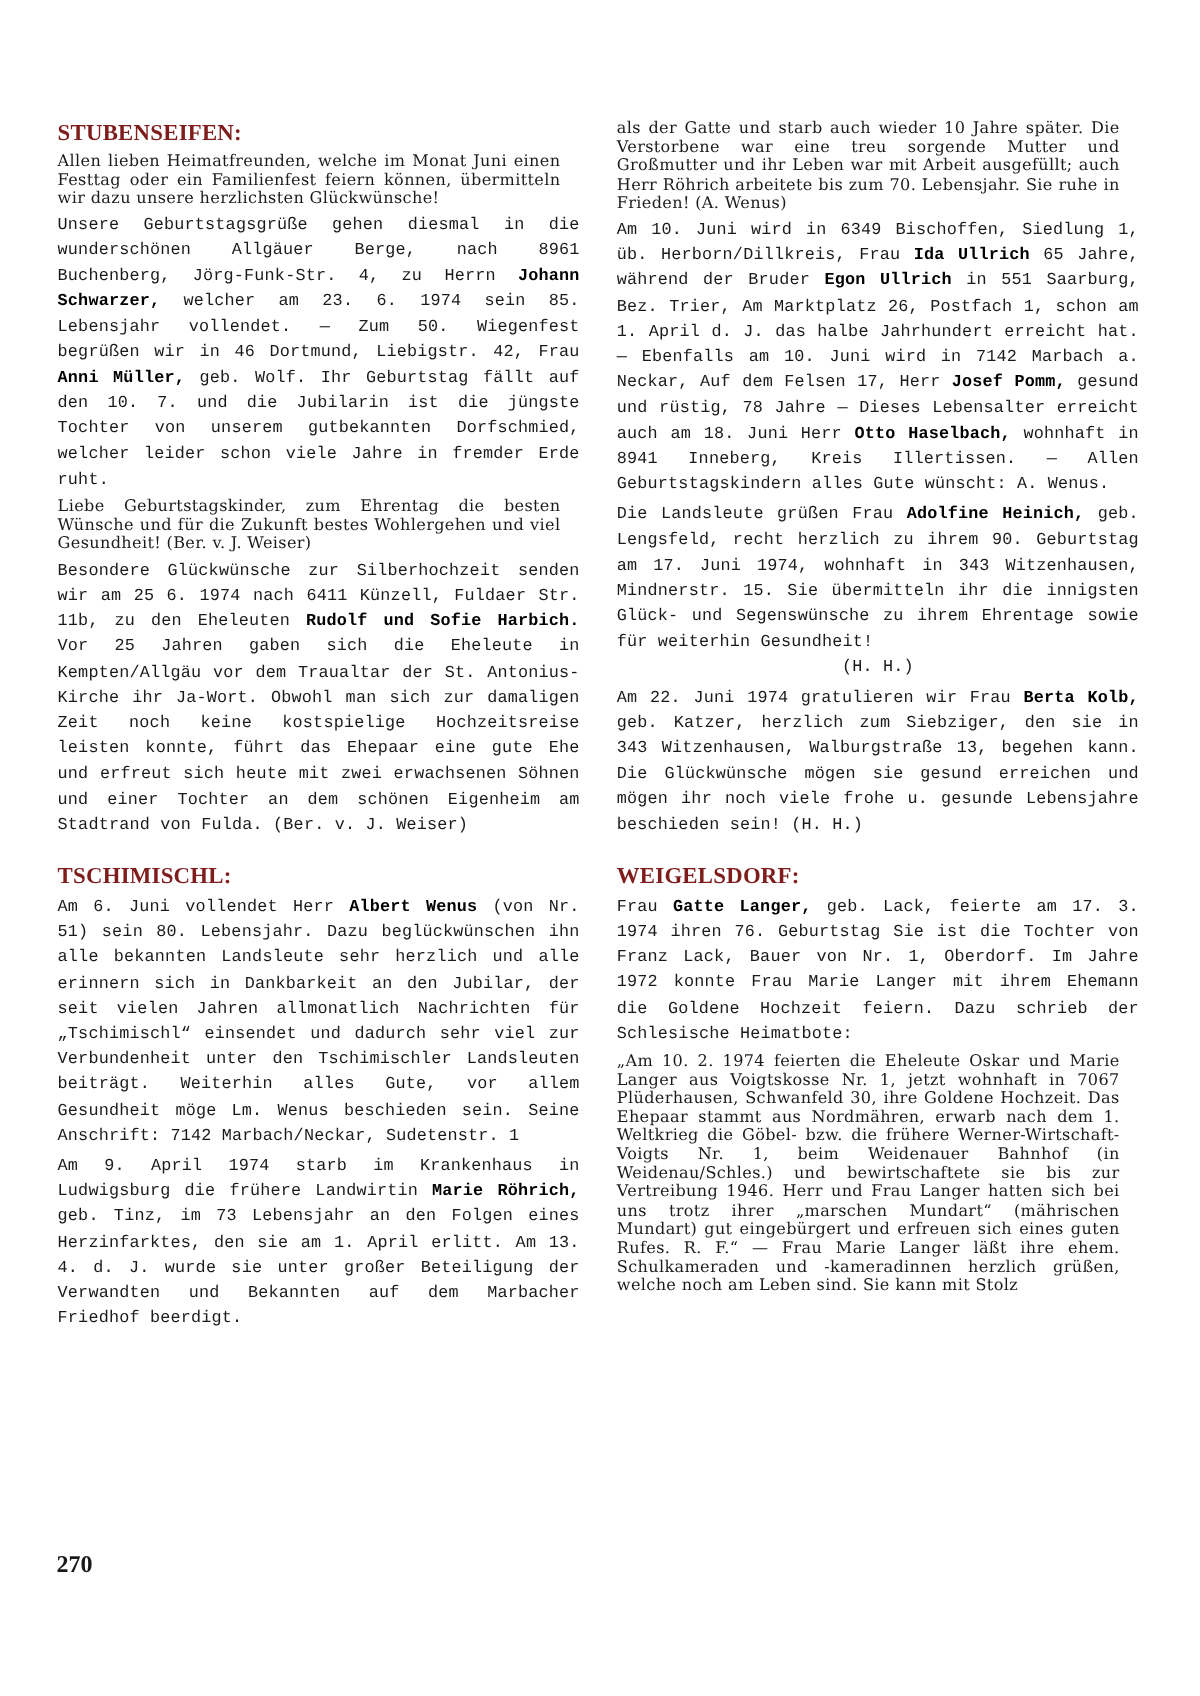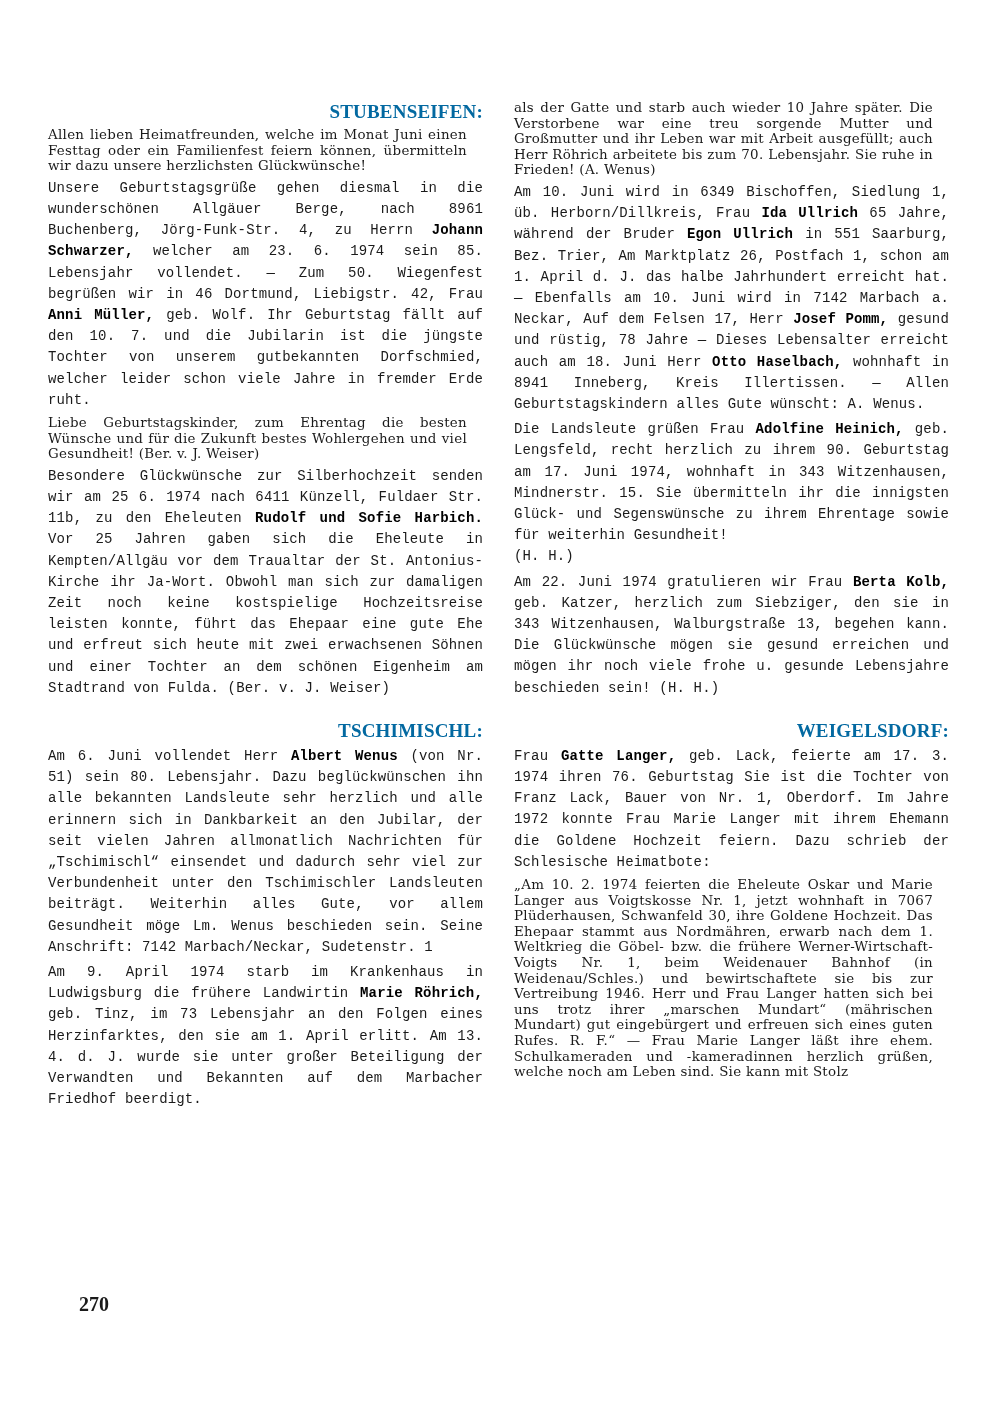--- a/index.html
+++ b/index.html
@@ -9,38 +9,38 @@
     color: #1a1a1a;
   }
   .col {
     position: absolute; top: 100px; width: 435px;
   }
   .col-left { left: 48px; }
   .col-right { left: 514px; top: 100px; }
   .heading {
     font-family: "Liberation Serif", "DejaVu Serif", serif;
     font-weight: bold; font-size: 19px; letter-spacing: 0.2px;
-    margin: 0 0 3px 0; line-height: 24px; color: #0369a1; text-align: right;
+    margin: 0 0 3px 0; line-height: 24px; color: #7f1d1d;
   }
   .heading.spaced { margin-top: 20px; }
   .small {
     font-family: "DejaVu Serif", serif;
     font-size: 13.4px; line-height: 15.6px; text-align: justify;
     margin: 0 16px 4px 0; letter-spacing: 0.3px;
   }
   .large {
     font-family: Liberation Mono, monospace;
     font-size: 14px; line-height: 21.2px; text-align: justify;
     margin: 0 0 4px 0; letter-spacing: 0.15px;
   }
-  .right { text-align: left; }
+  .right { text-align: center; }
   b { font-weight: bold; color: #000; }
   .page-number {
     position: absolute; left: 47px; top: 1293px;
-    font-family: "Liberation Serif", serif; font-weight: bold; font-size: 20px; margin-left: 32px;
+    font-family: "Liberation Serif", serif; font-weight: bold; font-size: 20px;
   }
 </style>
 </head>
 <body>
 
 <div class="col col-left">
   <section>
     <h2 class="heading">STUBENSEIFEN:</h2>
     <p class="small">Allen lieben Heimatfreunden, welche im Monat Juni einen Festtag oder ein Familienfest feiern können, übermitteln wir dazu unsere herzlichsten Glückwünsche!</p>
     <p class="large"><span>Unsere Geburtstagsgrüße gehen diesmal in die wunderschönen Allgäuer Berge, nach 8961 Buchenberg, Jörg-Funk-Str. 4, zu Herrn </span><b>Johann Schwarzer,</b><span> welcher am 23. 6. 1974 sein 85. Lebensjahr vollendet. — Zum 50. Wiegenfest begrüßen wir in 46 Dortmund, Liebigstr. 42, Frau </span><b>Anni Müller,</b><span> geb. Wolf. Ihr Geburtstag fällt auf den 10. 7. und die Jubilarin ist die jüngste Tochter von unserem gutbekannten Dorfschmied, welcher leider schon viele Jahre in fremder Erde ruht.</span></p>

